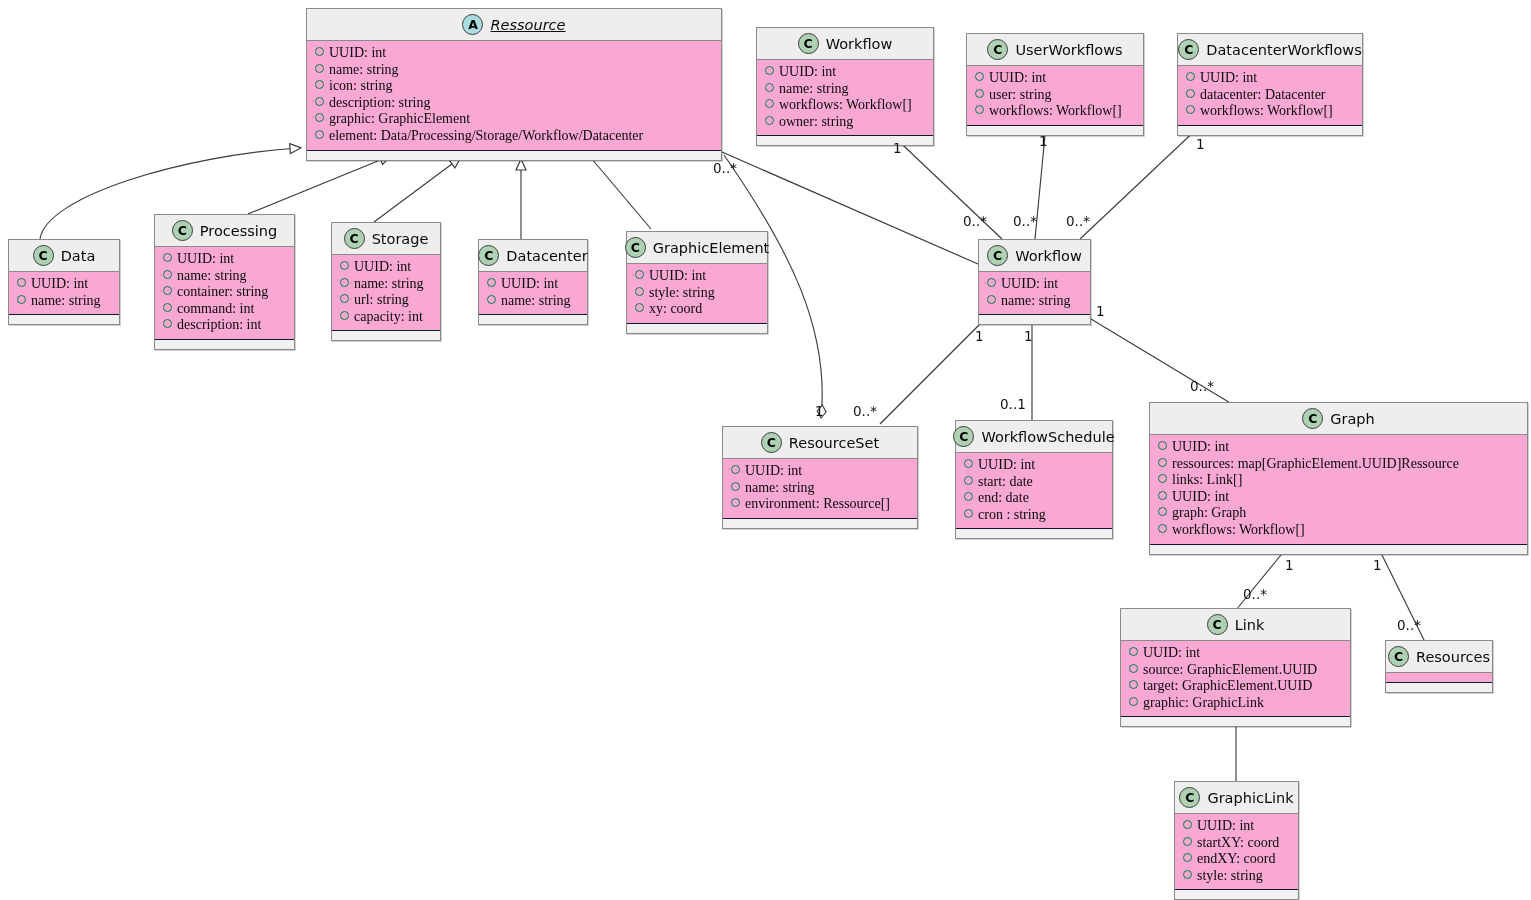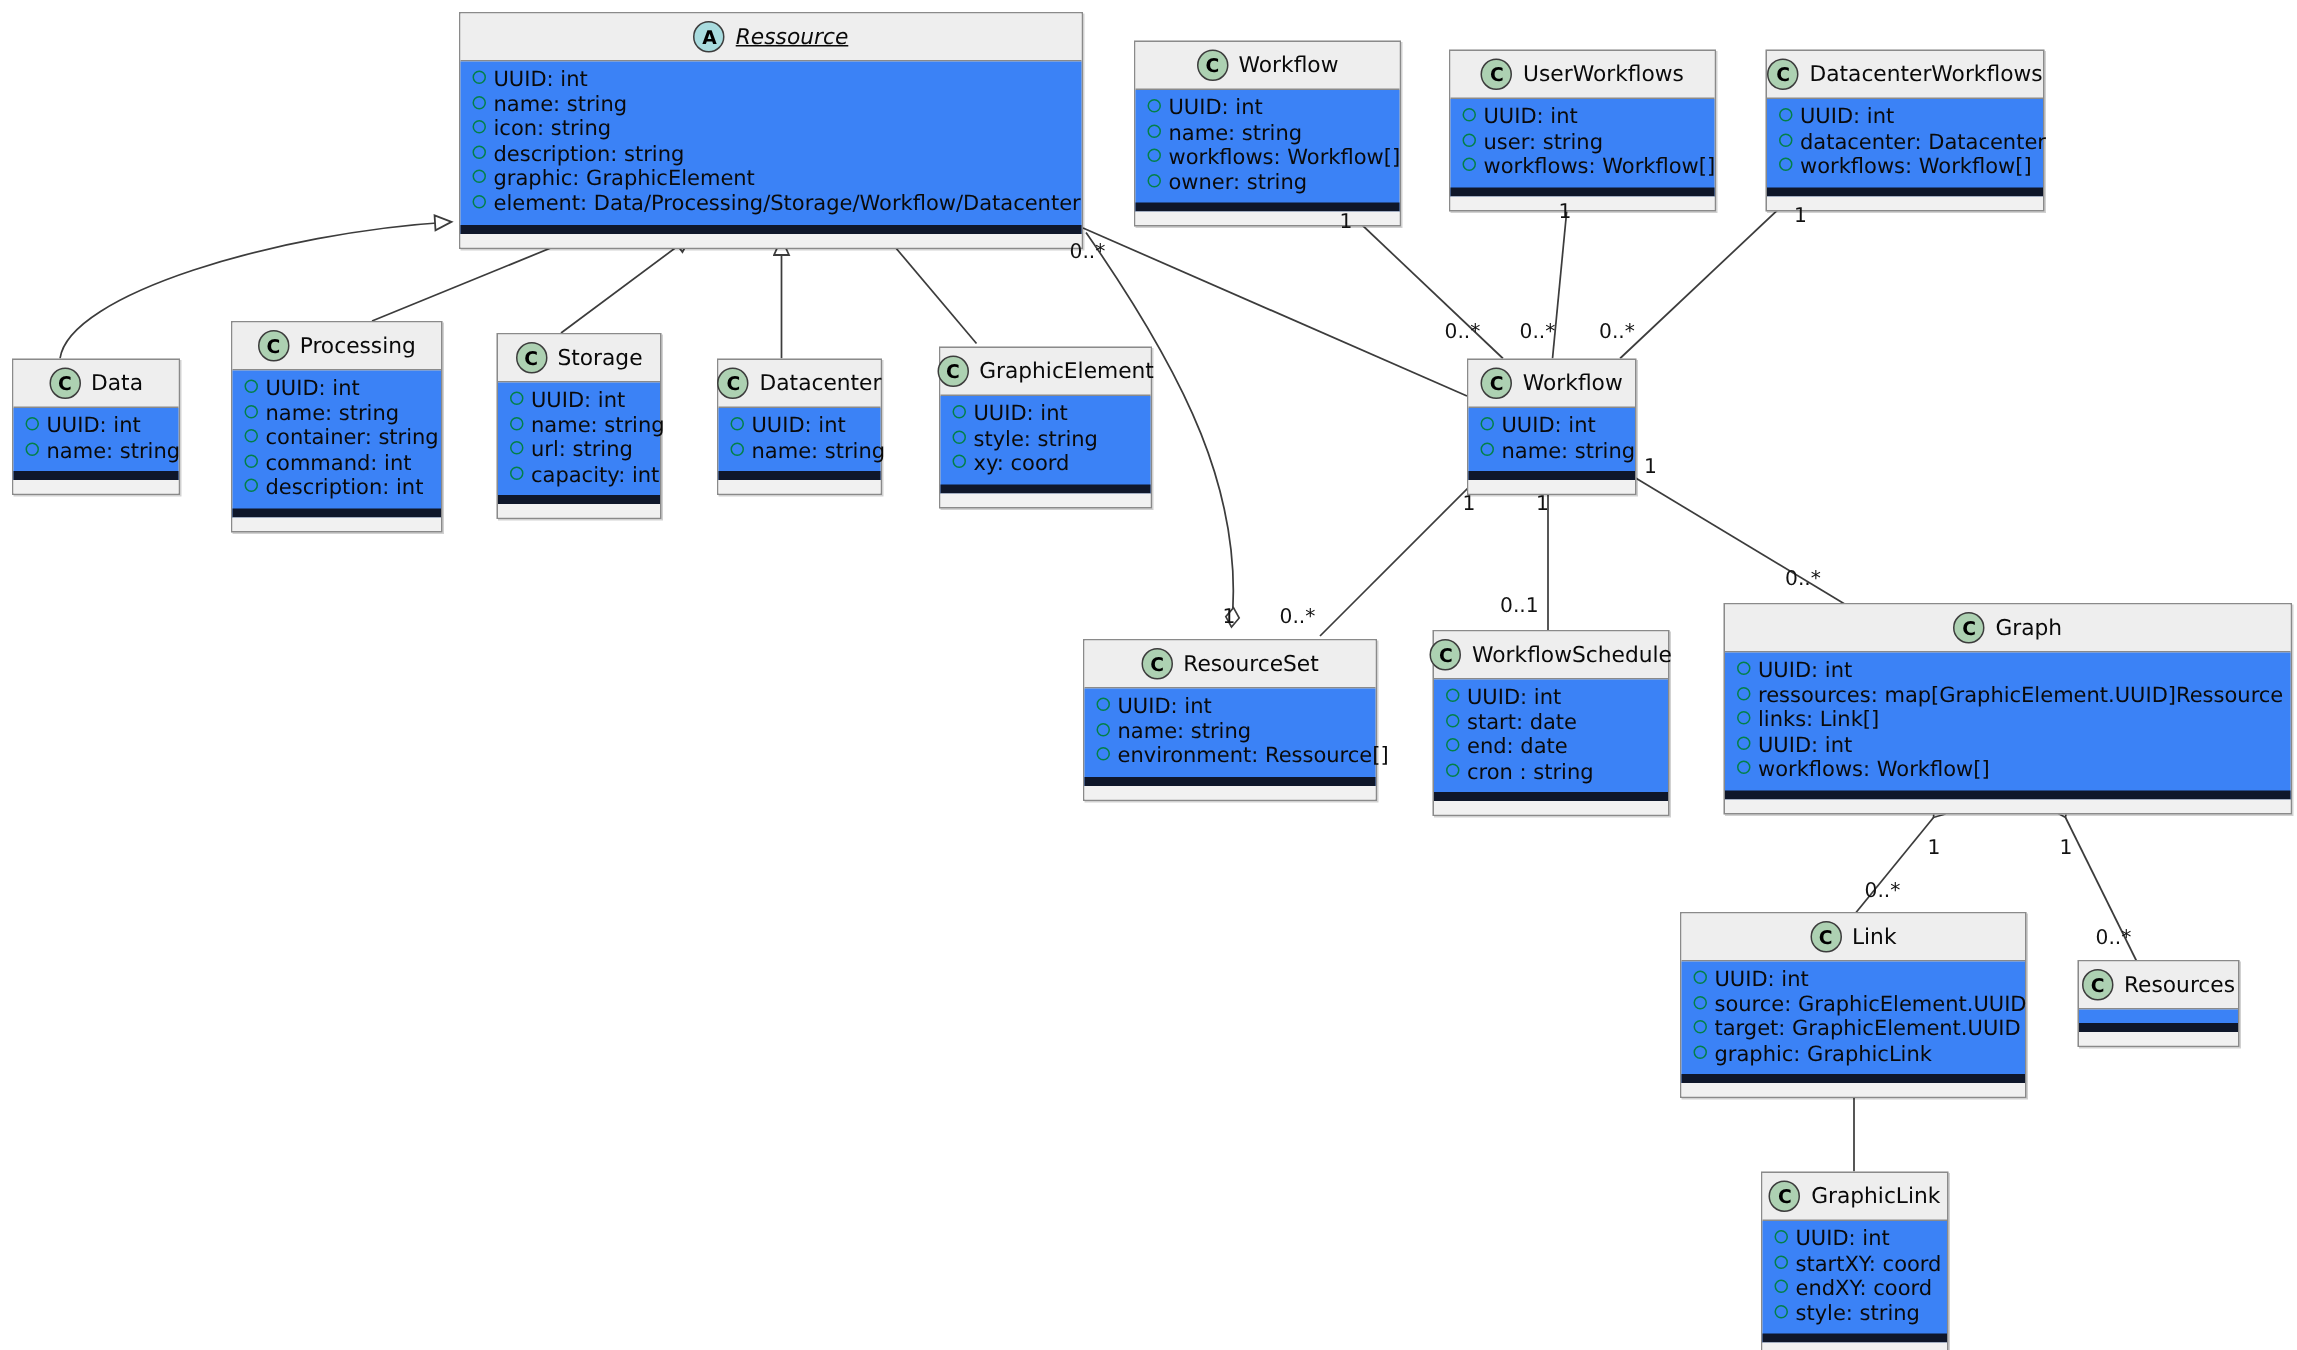--- a/index.html
+++ b/index.html
@@ -24,22 +24,23 @@
     padding:5px 9px 5px 9px;
     background:#eeeeee;
     border-bottom:1px solid #8a8a8a;
     font-size:14.5px;
     color:#0a0a0a;
     white-space:nowrap;
   }
   .uml.abstract .hdr .nm{font-style:italic;text-decoration:underline;}
   .uml .attrs{
     padding:4px 8px 5px 8px;
-    background:#3b82f6;
-    border-bottom:6px solid #0f172a;
+    background:#f9a8d4;
+    border-bottom:1px solid #0f172a;
+    font-family:Liberation Serif, serif;
   }
   .uml .attrs.empty{height:9px;padding:0;}
   .uml .methods{height:9px;background:#f1f1f1;}
   .uml .attr{
     display:flex;align-items:baseline;gap:5px;
     font-size:14px;line-height:16.6px;color:#0a0a0a;white-space:nowrap;
   }
   .badge{
     width:19px;height:19px;border-radius:50%;
     display:inline-flex;align-items:center;justify-content:center;
@@ -402,20 +403,24 @@
             <span class="bullet"></span>
             <span>ressources: map[GraphicElement.UUID]Ressource</span>
           </div>
           <div class="attr">
             <span class="bullet"></span>
             <span>links: Link[]</span>
           </div>
           <div class="attr">
             <span class="bullet"></span>
             <span>UUID: int</span>
+          </div>
+          <div class="attr">
+            <span class="bullet"></span>
+            <span>graph: Graph</span>
           </div>
           <div class="attr">
             <span class="bullet"></span>
             <span>workflows: Workflow[]</span>
           </div>
         </div>
         <div class="methods"></div>
       </div>
       <div class="uml" style="left: 1120px; top: 608px; width: 231px;">
         <div class="hdr">

